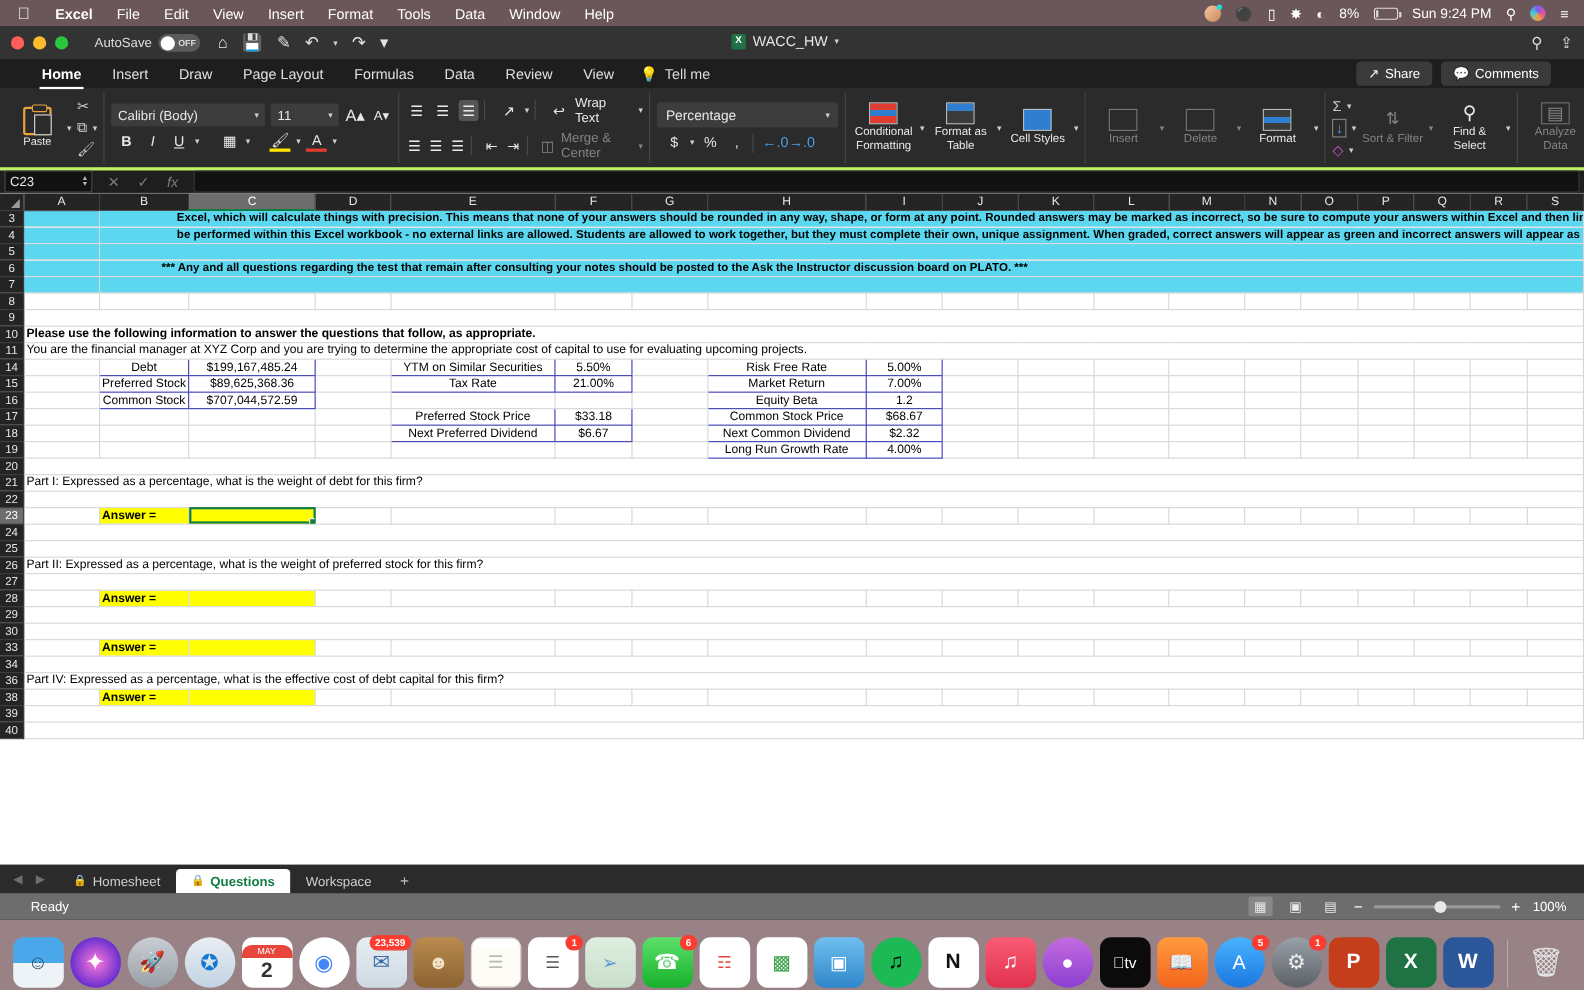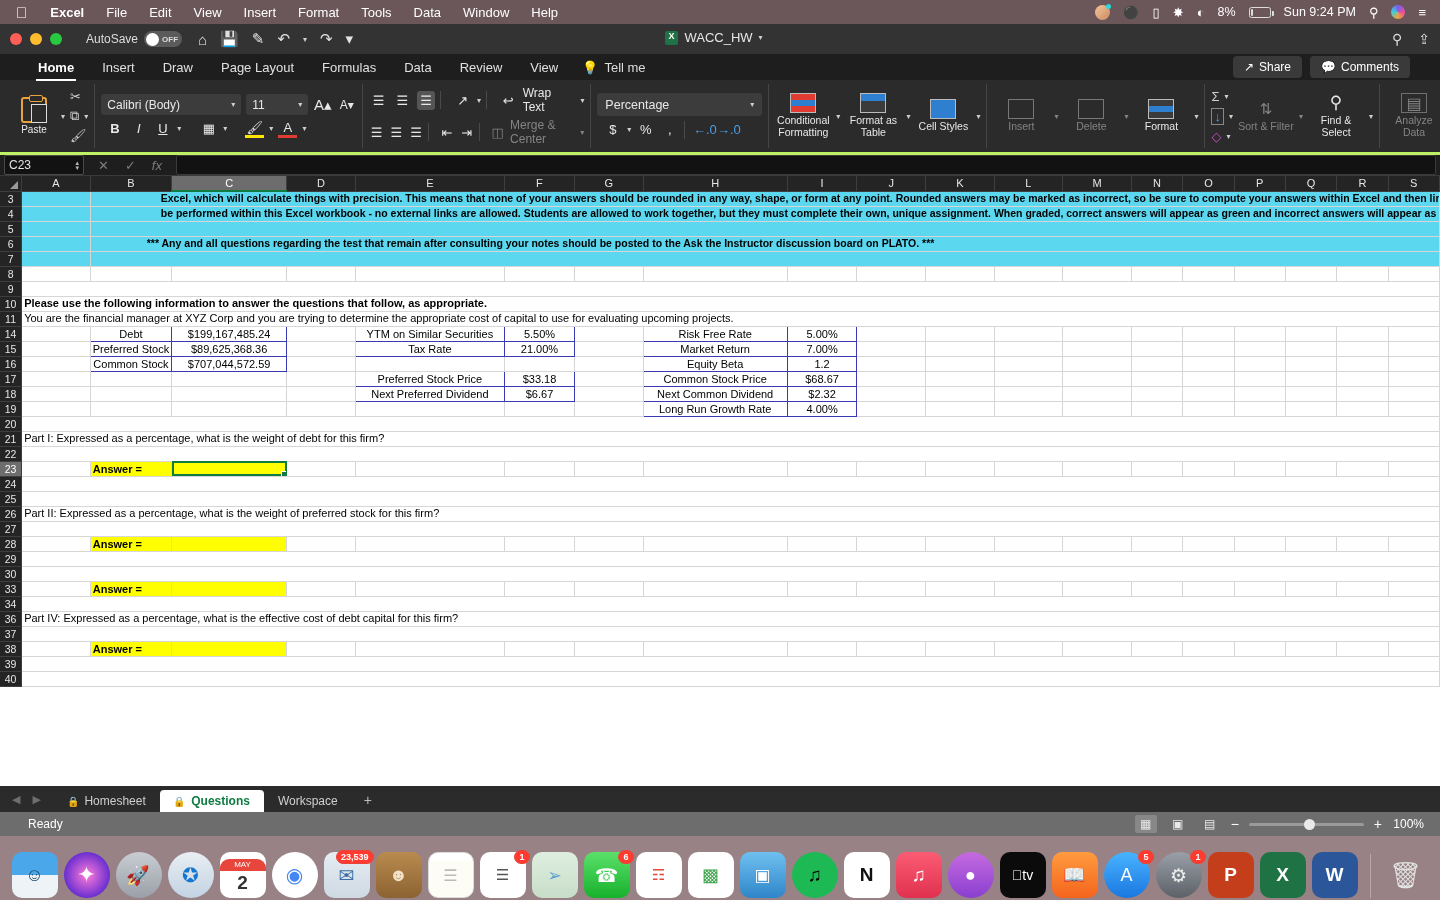--- a/index.html
+++ b/index.html
@@ -793,24 +793,20 @@
         <td class="rh">34</td>
         <td class="c" colspan="19"></td>
       </tr>
 
       <tr>
         <td class="rh">36</td>
         <td class="c nowrap-over" colspan="19">
           <span class="overflow-text">Part IV:  Expressed as a percentage, what is the effective cost of debt capital for this firm?</span>
         </td>
       </tr>
-      <tr>
-        <td class="rh">37</td>
-        <td class="c" colspan="19"></td>
-      </tr>
 
       <tr>
         <td class="rh">38</td>
         <td class="c"></td>
         <td class="c yellow bold">Answer =</td>
         <td class="c yellow"></td>
         <td class="c"></td>
             <td class="c"></td>
         <td class="c"></td>
             <td class="c"></td>

